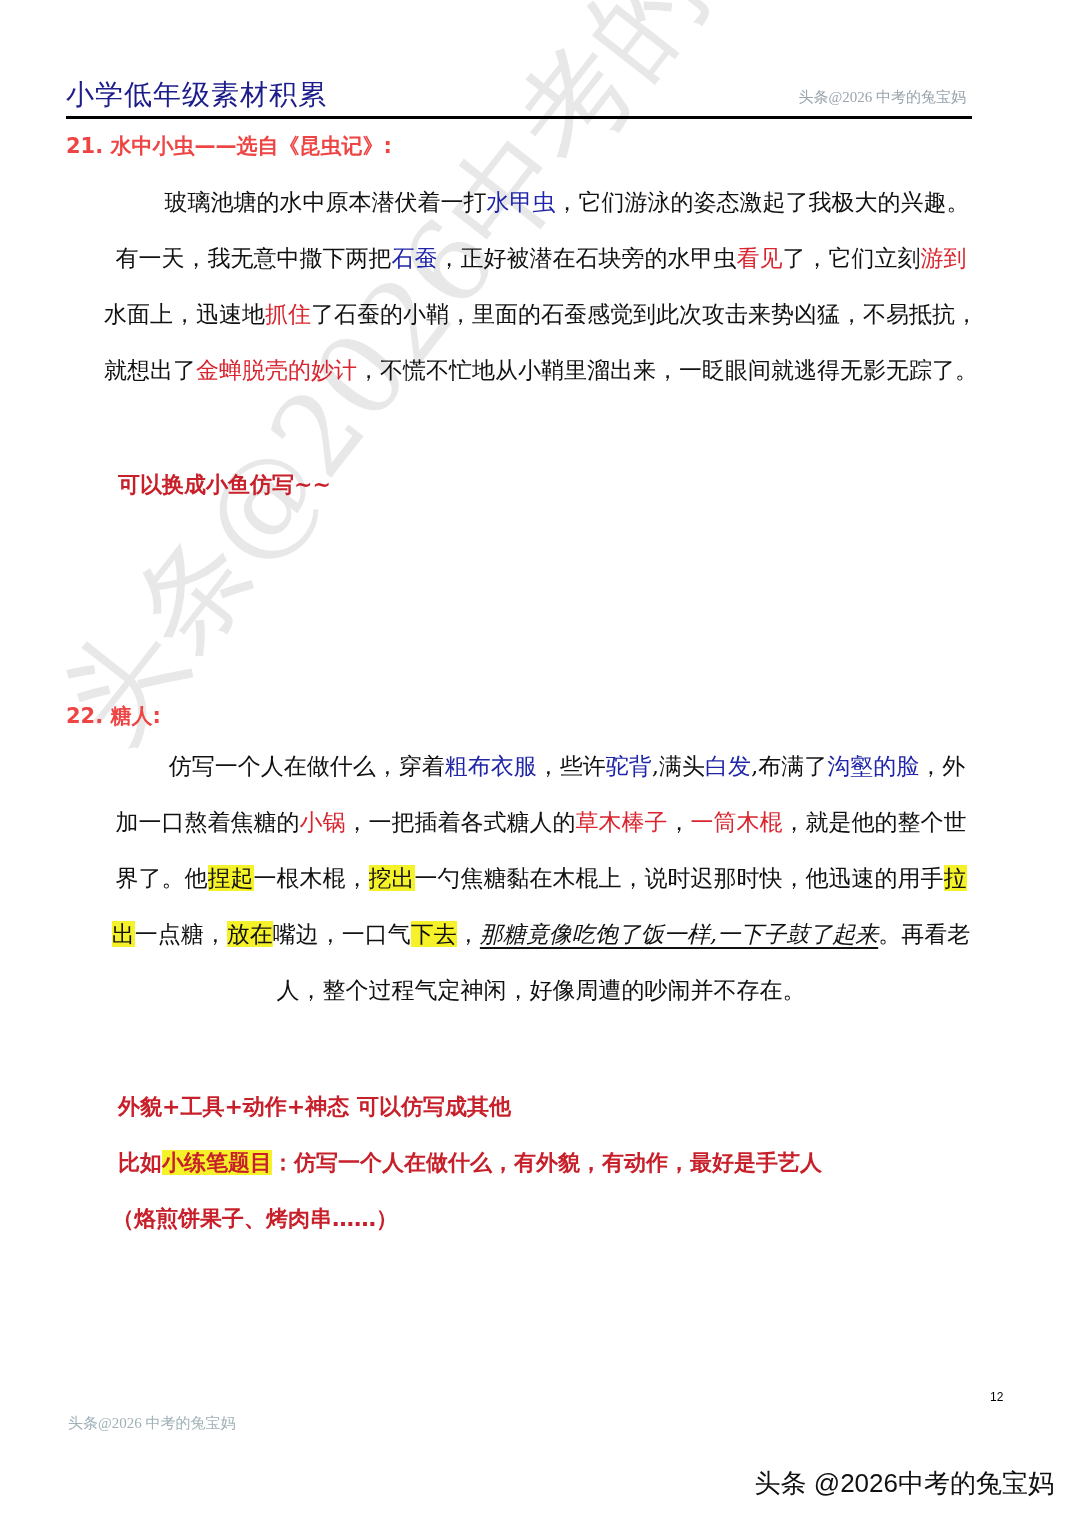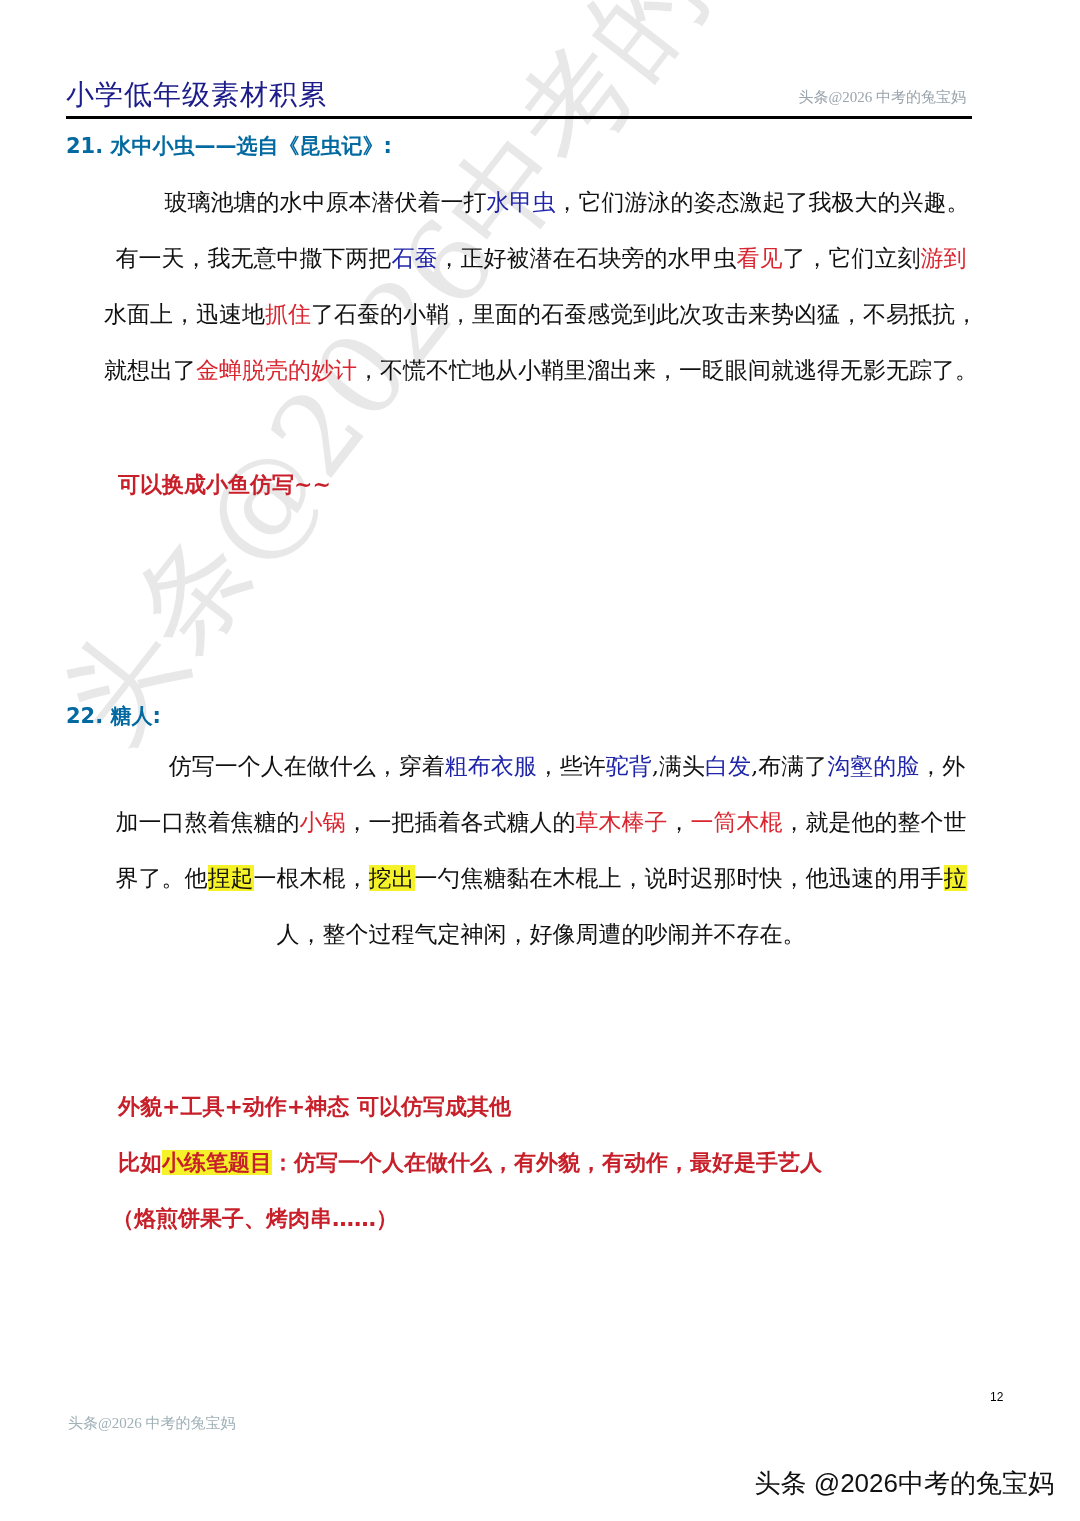--- a/index.html
+++ b/index.html
@@ -4,21 +4,21 @@
 <style>
   html, body { margin: 0; padding: 0; }
   body {
     width: 1080px; height: 1521px; background: #ffffff; position: relative; overflow: hidden;
     font-family: "DejaVu Sans", "Liberation Sans", sans-serif; color: #111;
   }
   .page-header { position: absolute; left: 66px; top: 74px; width: 906px; height: 42px; border-bottom: 3px solid #000000; }
   .header-title { position: absolute; left: 0; top: 2px; font-size: 28px; color: #1c1c8a; font-family: "Liberation Sans", sans-serif; letter-spacing: 1px; }
   .header-author { position: absolute; right: 6px; top: 14px; font-size: 15px; color: #9aa4ad; font-family: "Liberation Serif", serif; }
 
-  .section-title { position: absolute; left: 66px; font-size: 21px; font-weight: bold; color: #0369a1; }
+  .section-title { position: absolute; left: 66px; font-size: 21px; font-weight: bold; color: #ef4444; }
   .para { position: absolute; left: 66px; width: 950px; font-size: 23px; line-height: 56px; color: #111; font-family: "DejaVu Serif", serif; }
   .para .line { display: block; white-space: nowrap; height: 56px; text-align: center; }
   .indent { padding-left: 52px; }
   .blue { color: #1f24a8; }
   .red { color: #d9252f; }
   .red-u { color: #d9252f; text-underline-offset: 5px; }
   .hl { background: #f5f22a; }
   .italic-u { font-style: italic; text-decoration: underline; text-underline-offset: 5px; }
 
   .note { position: absolute; left: 118px; font-size: 22px; font-weight: bold; color: #c8202a; font-family: "DejaVu Sans", sans-serif; white-space: nowrap; }
@@ -52,20 +52,21 @@
 </div>
 
 <div class="note" style="top:470px;">可以换成小鱼仿写~~</div>
 
 <div class="section-title" style="top:702px;">22.  糖人:</div>
 
 <div class="para" style="top:738px;">
   <span class="line indent"><span>仿写一个人在做什么，穿着</span><span class="blue">粗布衣服</span><span>，些许</span><span class="blue">驼背</span><span>,满头</span><span class="blue">白发</span><span>,布满了</span><span class="blue">沟壑的脸</span><span>，外</span></span>
   <span class="line"><span>加一口熬着焦糖的</span><span class="red">小锅</span><span>，一把插着各式糖人的</span><span class="red">草木棒子</span><span>，</span><span class="red">一筒木棍</span><span>，就是他的整个世</span></span>
   <span class="line"><span>界了。他</span><span class="hl">捏起</span><span>一根木棍，</span><span class="hl">挖出</span><span>一勺焦糖黏在木棍上，说时迟那时快，他迅速的用手</span><span class="hl">拉</span></span>
+  <span class="line"><span class="hl">出</span><span>一点糖，</span><span class="hl">放在</span><span>嘴边，一口气</span><span class="hl">下去</span><span>，</span><span class="italic-u">那糖竟像吃饱了饭一样,一下子鼓了起来</span><span>。再看老</span></span>
   <span class="line"><span>人，整个过程气定神闲，好像周遭的吵闹并不存在。</span></span>
 </div>
 
 <div class="note" style="top:1092px;">外貌+工具+动作+神态    可以仿写成其他</div>
 <div class="note" style="top:1148px;"><span>比如</span><span class="hl">小练笔题目</span><span>：仿写一个人在做什么，有外貌，有动作，最好是手艺人</span></div>
 <div class="note" style="top:1204px; left:112px;">（烙煎饼果子、烤肉串……）</div>
 
 <div class="page-number">12</div>
 <div class="footer-author">头条@2026 中考的兔宝妈</div>
 <div class="platform-mark">头条 @2026中考的兔宝妈</div>

